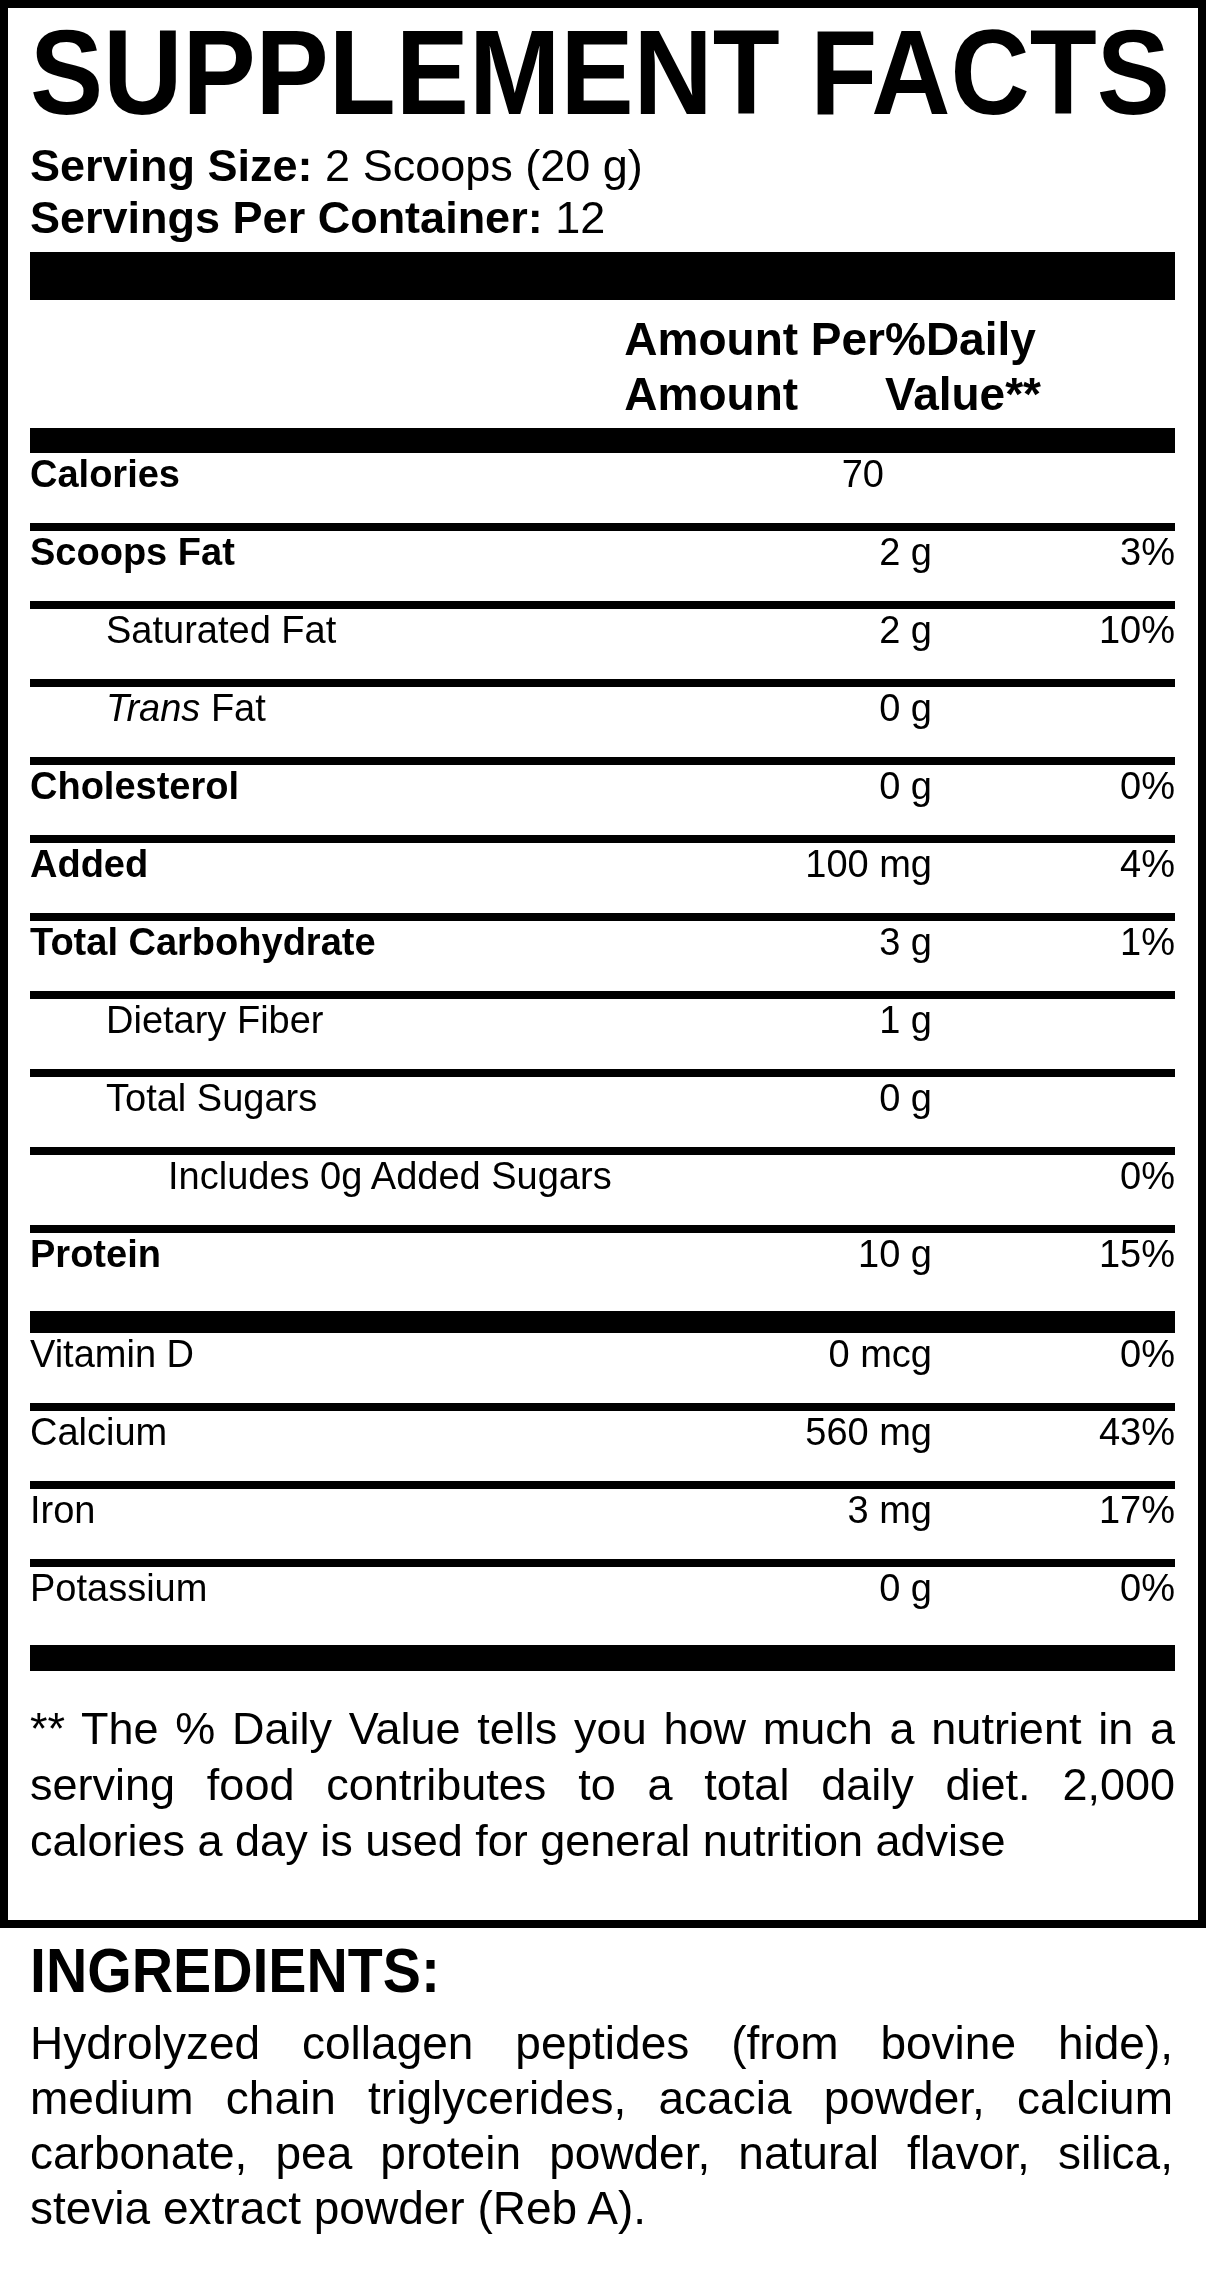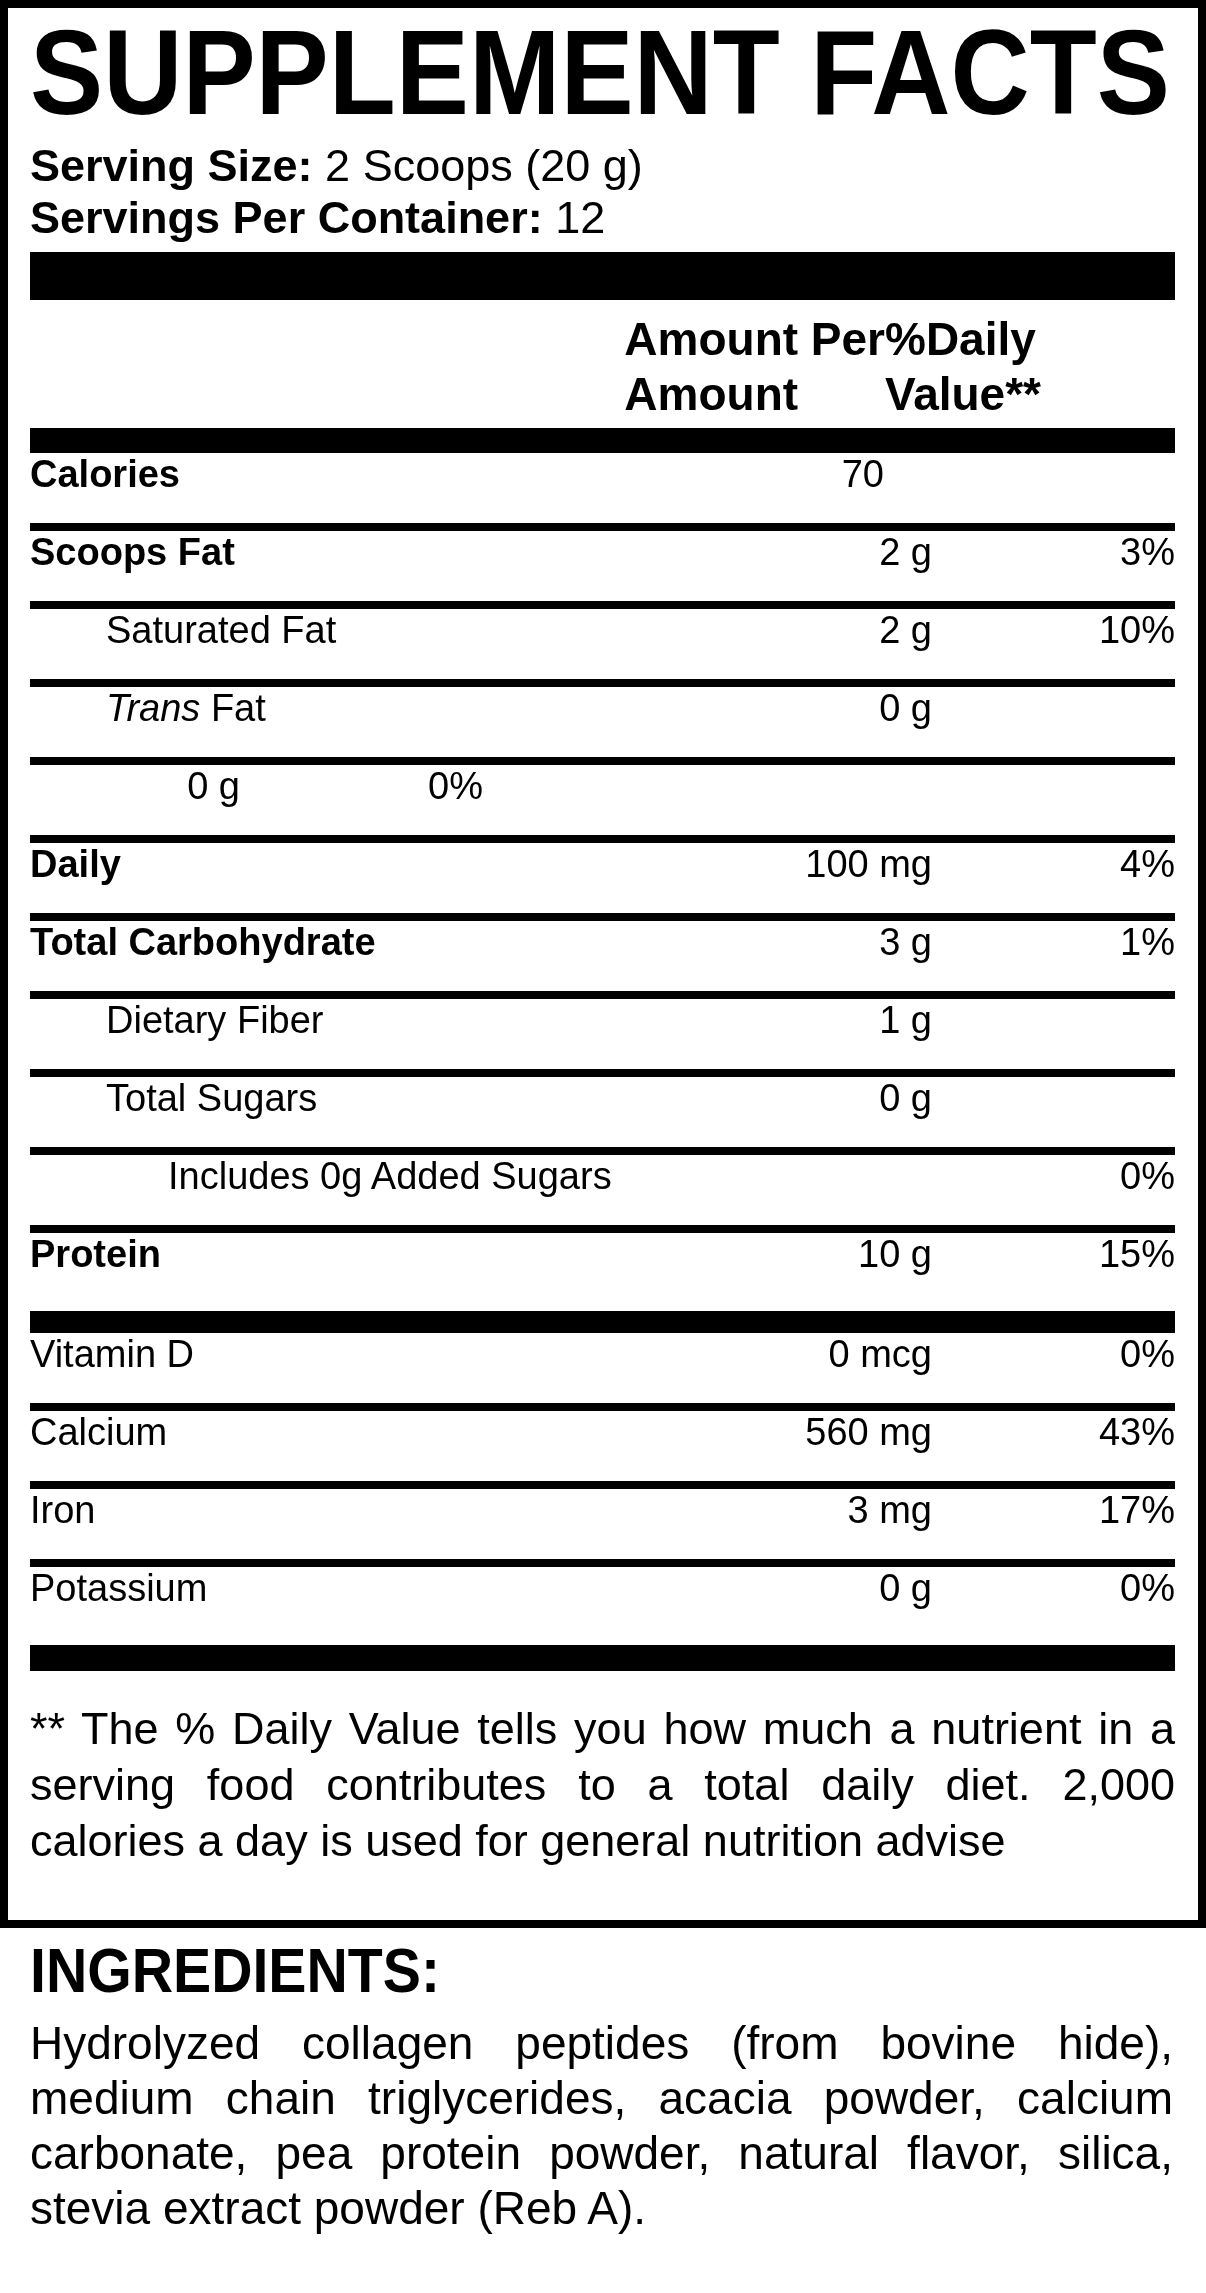--- a/index.html
+++ b/index.html
@@ -156,26 +156,27 @@
     <div class="pct">10%</div>
   </div>
 
   <div class="row">
     <div class="label in1"><span class="it">Trans</span><span> Fat</span></div>
     <div class="amt">0 g</div>
     <div class="pct"></div>
   </div>
 
   <div class="row">
-    <div class="amt">0 g</div>
-    <div class="pct">0%</div>
-  </div>
-
-  <div class="row">
-    <div class="label b">Daily</div>
+    <div class="label b">Cholesterol</div>
+    <div class="amt">0 g</div>
+    <div class="pct">0%</div>
+  </div>
+
+  <div class="row">
+    <div class="label b">Added</div>
     <div class="amt">100 mg</div>
     <div class="pct">4%</div>
   </div>
 
   <div class="row">
     <div class="label b">Total Carbohydrate</div>
     <div class="amt">3 g</div>
     <div class="pct">1%</div>
   </div>
 

